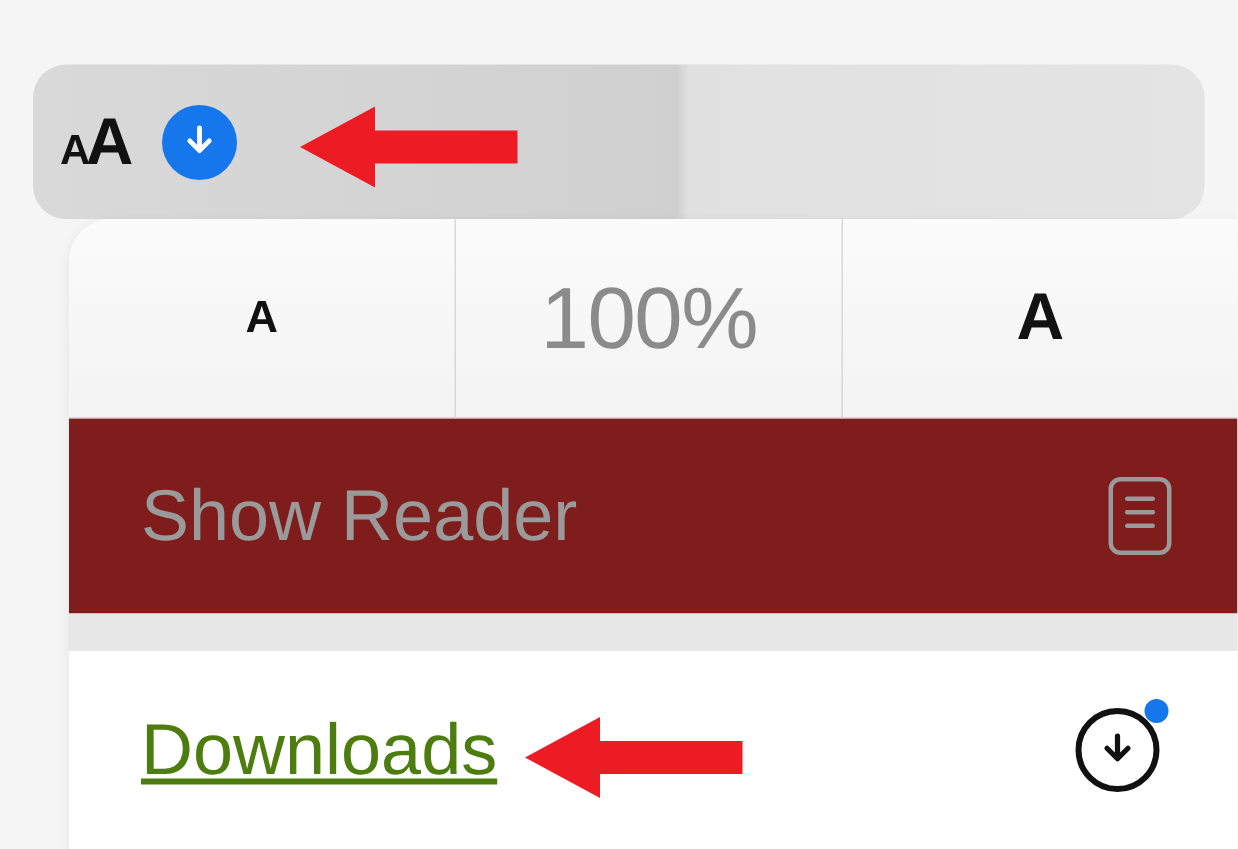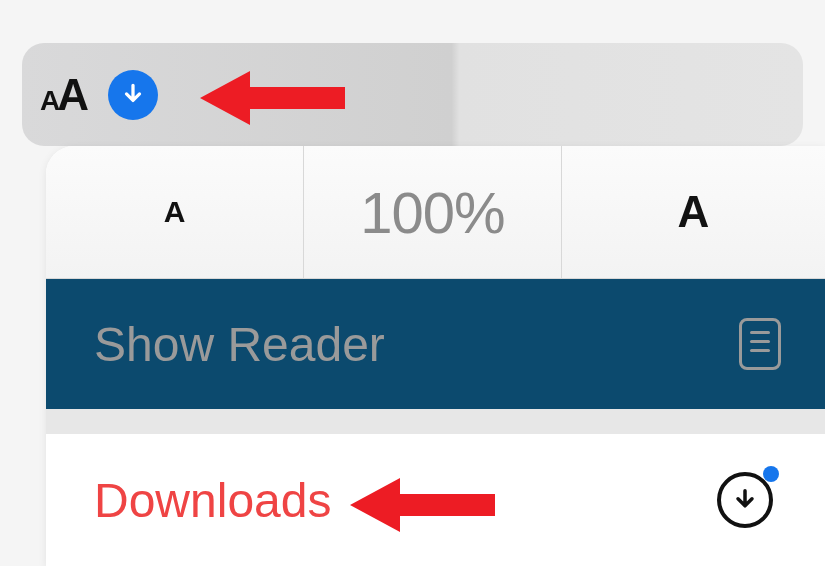--- a/index.html
+++ b/index.html
@@ -67,42 +67,42 @@
     .zoom-cell:last-child { border-right: none; }
     .zoom-small { width: 258px; font-size: 30px; font-weight: 600; color:#121212; }
     .zoom-pct   { width: 258px; font-size: 58px; font-weight: 400; color: #8b8b8b; letter-spacing:-1px; }
     .zoom-big   { flex: 1; font-size: 44px; font-weight: 600; color:#121212; }
     .reader-row {
       height: 130px;
       display: flex;
       align-items: center;
       justify-content: space-between;
       padding: 0 44px 0 48px;
-      background: #0c4a6e;
+      background: #7f1d1d;
     }
     .reader-label { font-size: 48px; color: #9a9a9a; font-weight: 400; }
     .reader-icon {
       width: 42px; height: 52px; border: 3.5px solid #9a9a9a; border-radius: 8px;
       position: relative;
     }
     .reader-icon::before, .reader-icon::after {
       content: ""; position: absolute; left: 8px; right: 8px; height: 3px; background:#9a9a9a; border-radius:2px;
     }
     .reader-icon::before { top: 10px; box-shadow: 0 9px 0 #9a9a9a, 0 18px 0 #9a9a9a; }
     .reader-icon::after { display:none; }
     .gap-bar { height: 25px; background: #e7e7e7; }
     .downloads-row {
       height: 132px;
       display: flex;
       align-items: center;
       justify-content: space-between;
       padding: 0 52px 0 48px;
       background: #fff;
     }
-    .downloads-label { font-size: 48px; color: #ef4444; font-weight: 400; }
+    .downloads-label { font-size: 48px; color: #4d7c0f; font-weight: 400; text-decoration: underline; }
     .dl-big-icon { position: relative; width: 56px; height: 56px; }
     .dl-big-circle {
       width: 56px; height: 56px; border: 4px solid #111; border-radius: 50%;
       display:flex; align-items:center; justify-content:center;
     }
     .dl-dot {
       position: absolute; top: -6px; right: -6px; width: 16px; height: 16px; border-radius: 50%; background:#1676ec;
     }
     .arrow-annotation {
       position: absolute;

